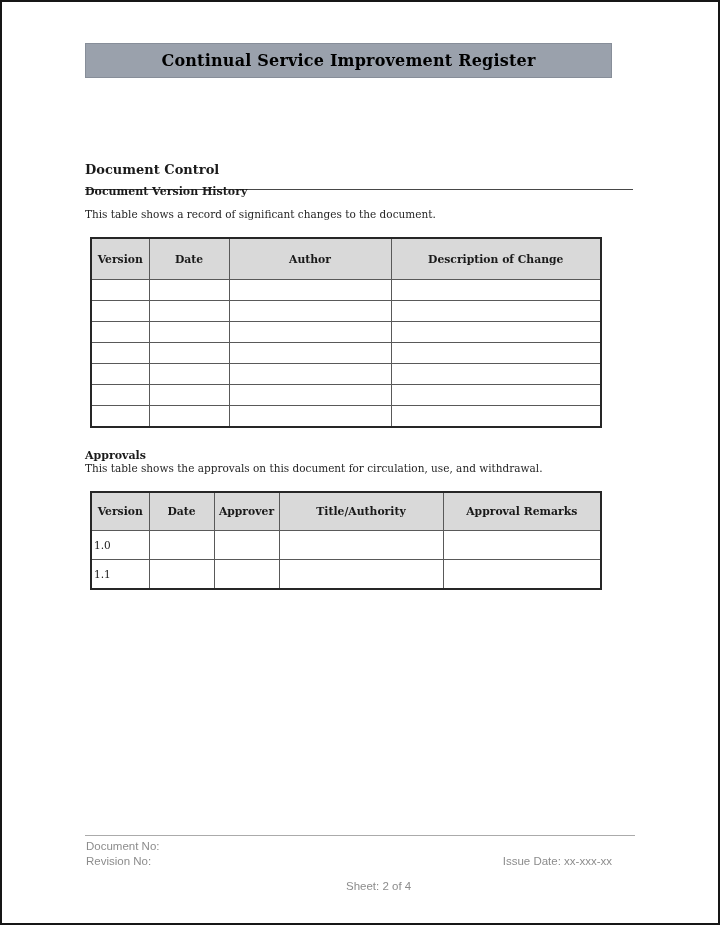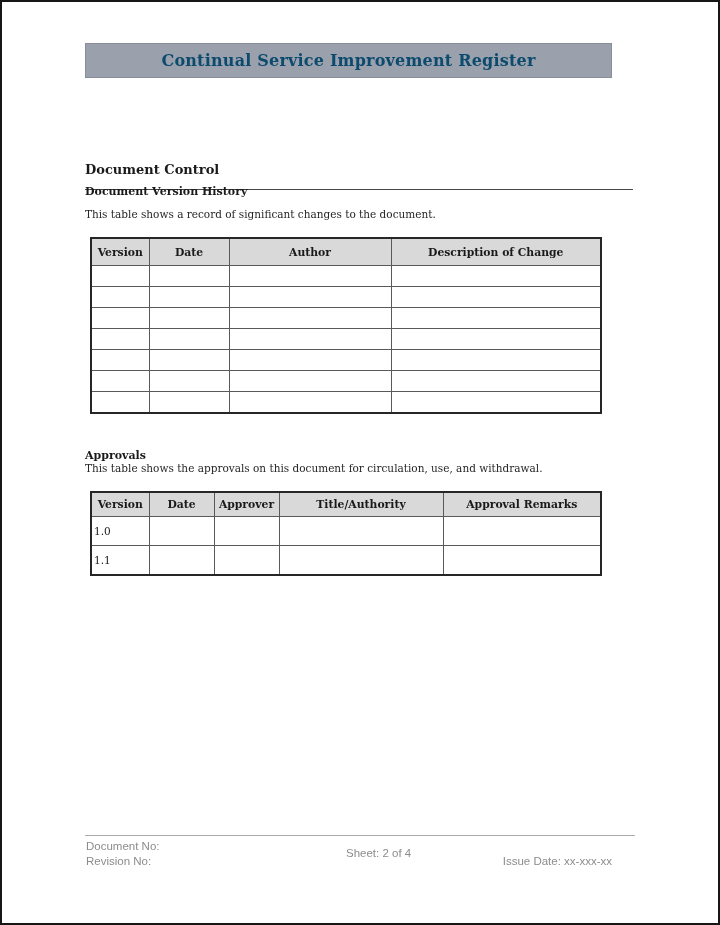--- a/index.html
+++ b/index.html
@@ -10,40 +10,40 @@
     background:#fff;
     font-family:"DejaVu Serif", serif;
     color:#1a1a1a;
     overflow:hidden;
   }
   .banner{
     position:absolute;left:83px;top:41px;width:525px;height:33px;
     background:var(--banner-bg,#9aa1ac);
     border:1px solid var(--banner-border,#878e99);
     text-align:center;line-height:33px;
-    color:#0c4a6e;font-weight:bold;font-size:16px;letter-spacing:.2px;
+    color:#000000;font-weight:bold;font-size:16px;letter-spacing:.2px;
   }
   .h1{
     position:absolute;left:83px;top:160px;width:548px;
     font-size:13px;font-weight:bold;
     padding-bottom:12px;border-bottom:1.5px solid #474747;
   }
   .h2{position:absolute;left:83px;font-size:11px;font-weight:bold;}
   .para{position:absolute;left:83px;font-size:10.5px;color:#262626;}
   table{
     position:absolute;left:88px;width:510px;
     border-collapse:collapse;table-layout:fixed;
     font-family:"DejaVu Serif", serif;font-size:10.5px;color:#1a1a1a;
   }
   table, th, td{border:1px solid #595959;}
   table{border:2px solid #262626;}
   th{
     background:var(--table-header-bg,#d9d9d9);
     font-weight:bold;font-size:10.8px;text-align:center;
-    padding:1px 2px;
+    padding:8px 2px;
   }
   td{text-align:left;padding:0 2px;}
   #version-history-table th{height:24px;}
   #version-history-table td{height:20px;}
   #approvals-table th{height:21px;}
   #approvals-table td{height:28px;}
   .footer-rule{
     position:absolute;left:83px;top:833px;width:550px;height:0;
     border-top:1px solid #ababab;
   }
@@ -164,17 +164,17 @@
           <td></td>
           <td></td>
           <td></td>
         </tr>
       </tbody>
     </table>
 
   <div class="footer-rule"></div>
 
   <div class="footer-text" style="left:84px;top:838px;">Document No:</div>
-  <div class="footer-text" style="left:344px;top:845px;">Sheet: 2 of 4</div>
+  <div class="footer-text" style="left:344px;top:878px;">Sheet: 2 of 4</div>
   <div class="footer-text" style="left:84px;top:853px;">Revision No:</div>
   <div class="footer-text" style="right:106px;top:853px;">Issue Date: xx-xxx-xx</div>
 
 </div>
 
 </body></html>

